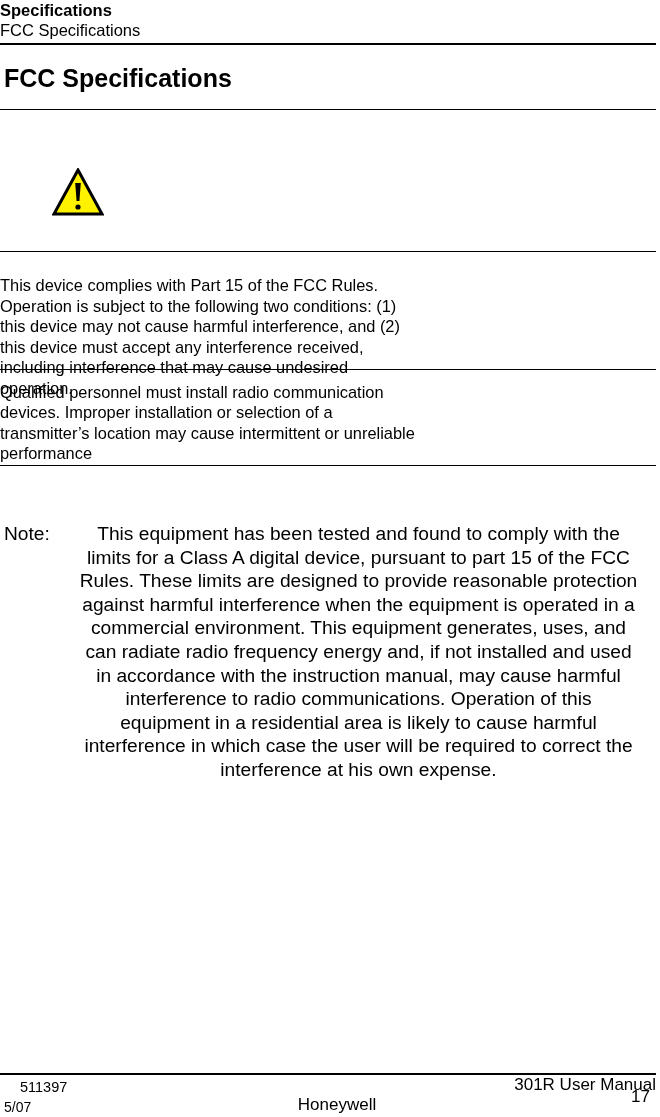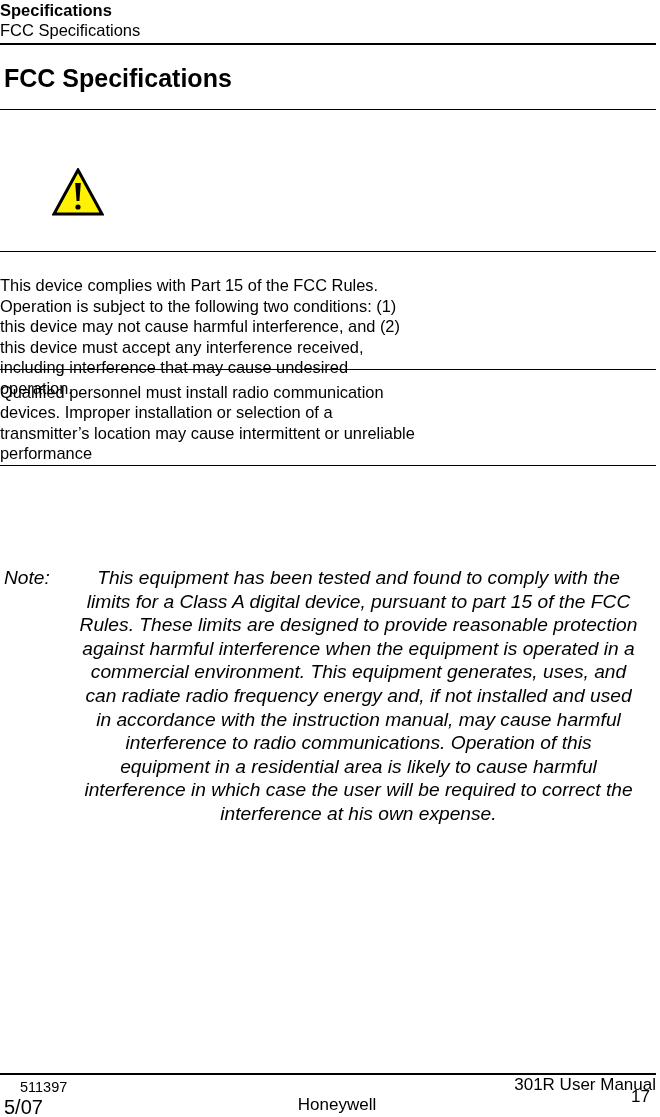--- a/index.html
+++ b/index.html
@@ -89,24 +89,23 @@
     }
     .warning-icon {
       display: block;
       margin-left: 52px;
       width: 52px;
       height: 48px;
     }
     .note {
       position: absolute;
       left: 4px;
-      top: 566px;
+      top: 522px;
       width: 656px;
       font-size: 19.2px;
-      font-style: italic;
       line-height: 23.6px;
     }
     .note .note-label {
       position: absolute;
       left: 0;
       top: 0;
       white-space: nowrap;
     }
     .note .note-body {
       margin-left: 53px;
@@ -133,21 +132,21 @@
     .footer .doc-number {
       position: absolute;
       left: 20px;
       top: 2px;
       font-size: 14.5px;
     }
     .footer .doc-date {
       position: absolute;
       left: 4px;
       top: 22px;
-      font-size: 20px;
+      font-size: 14px;
     }
     .footer .manual-title {
       position: absolute;
       left: 0;
       width: 656px;
       top: 0;
       text-align: right;
       padding-left: 6px;
       font-size: 17px;
     }

